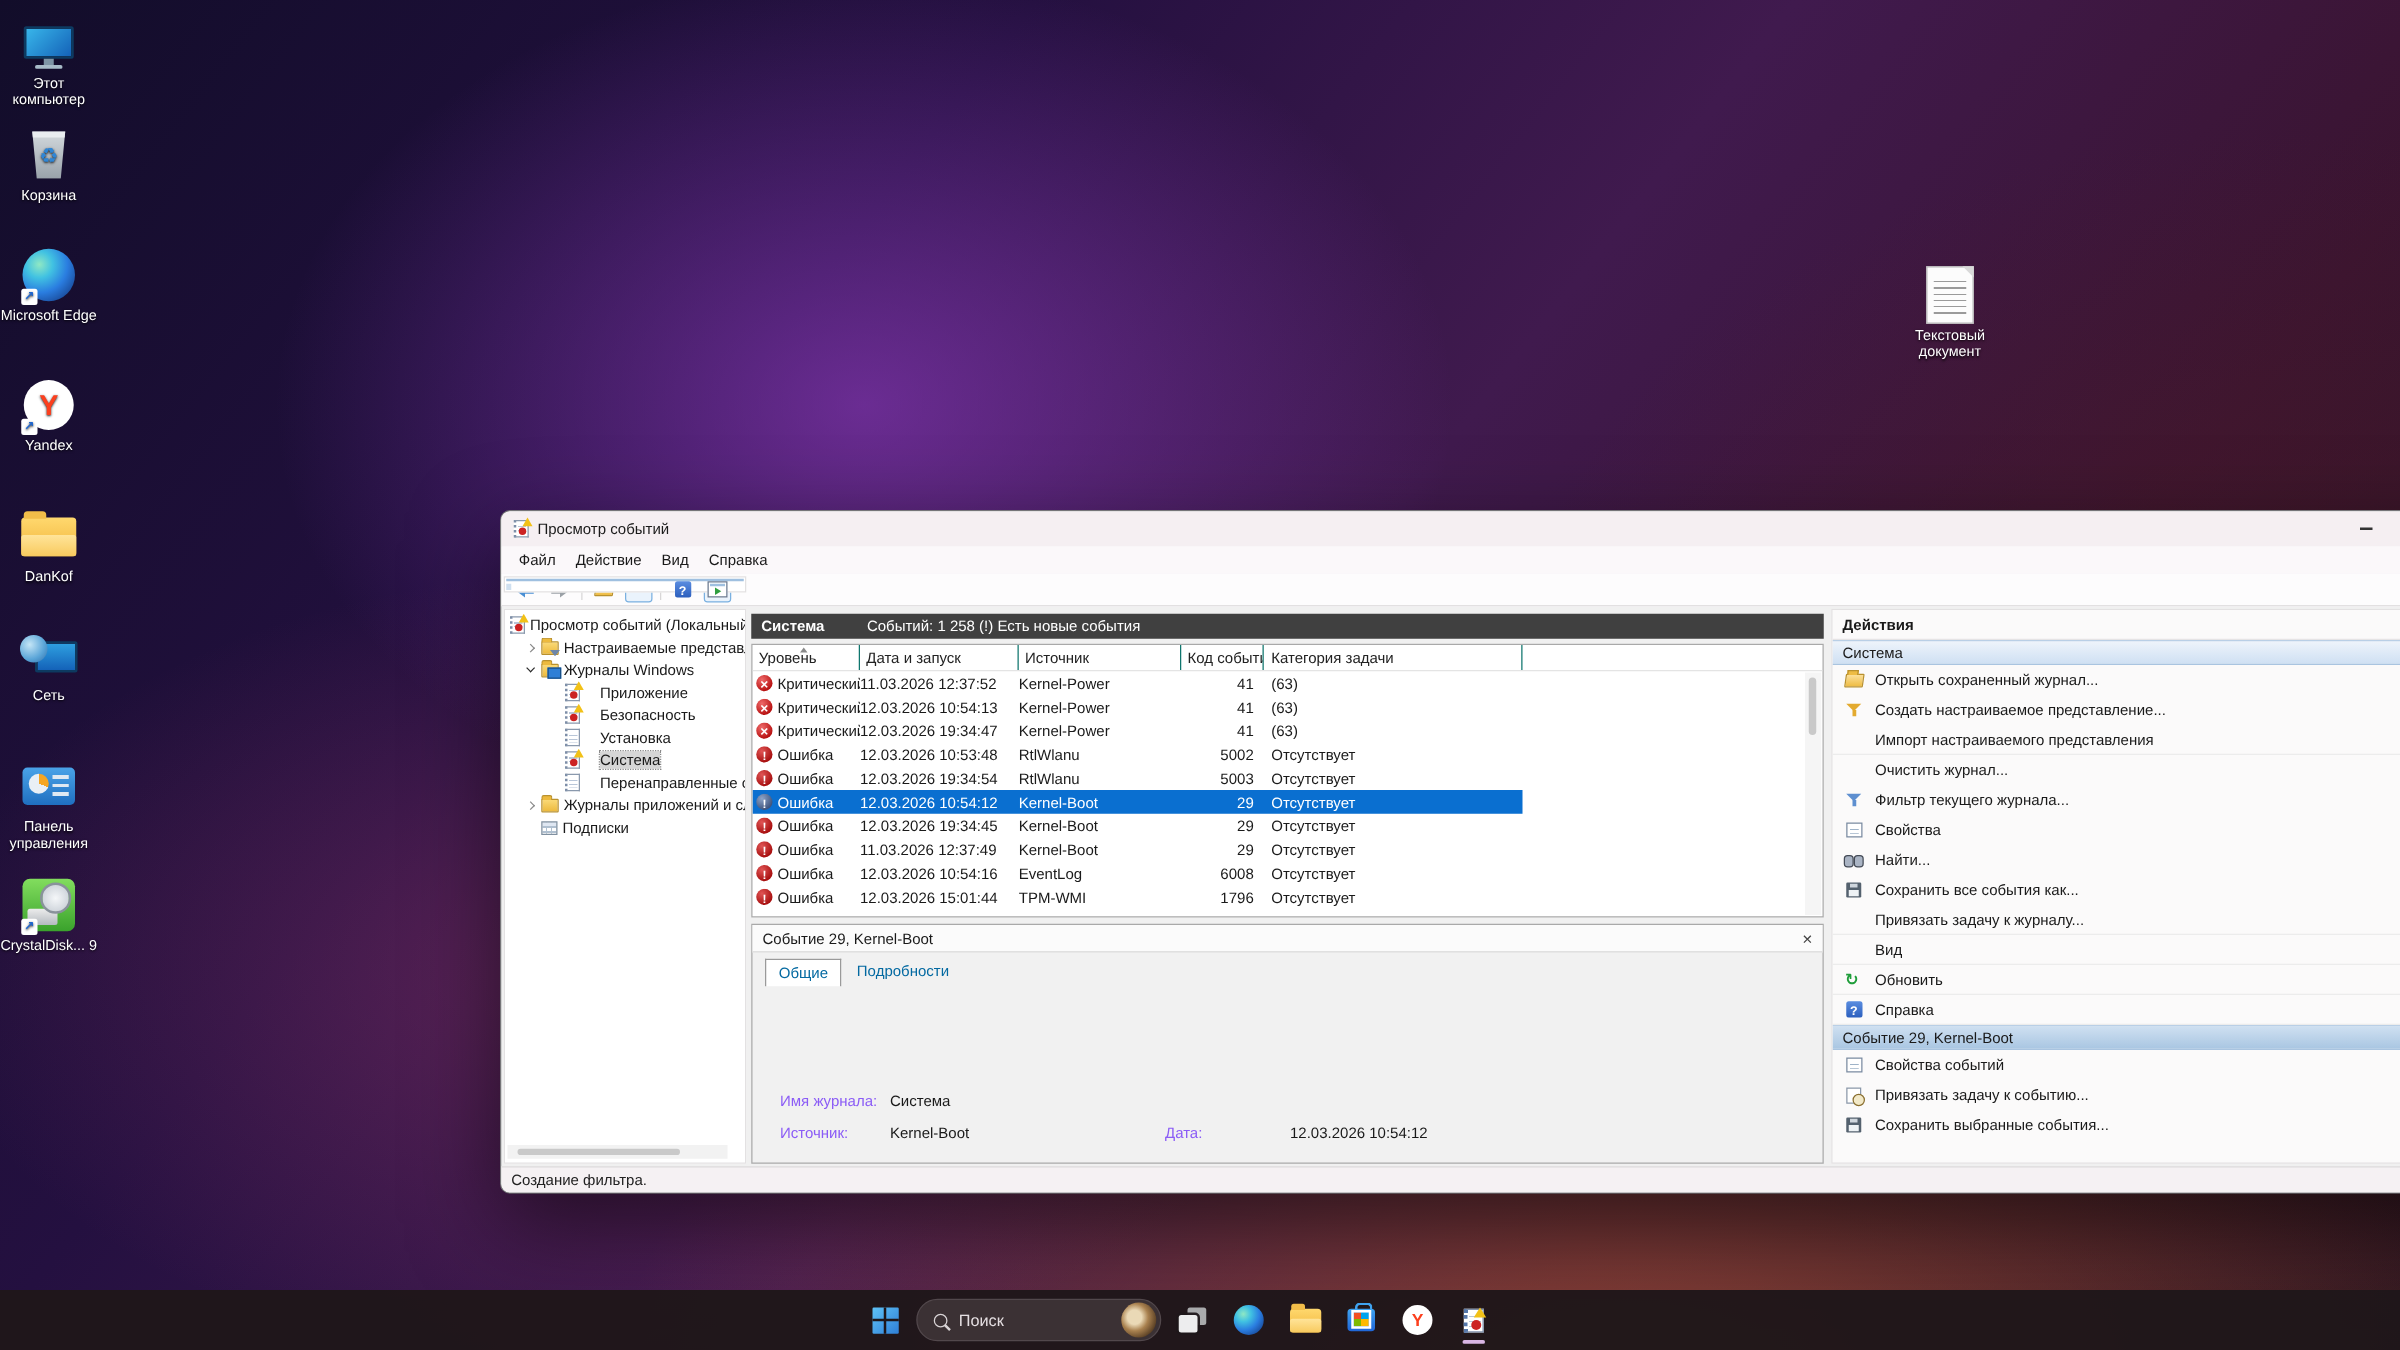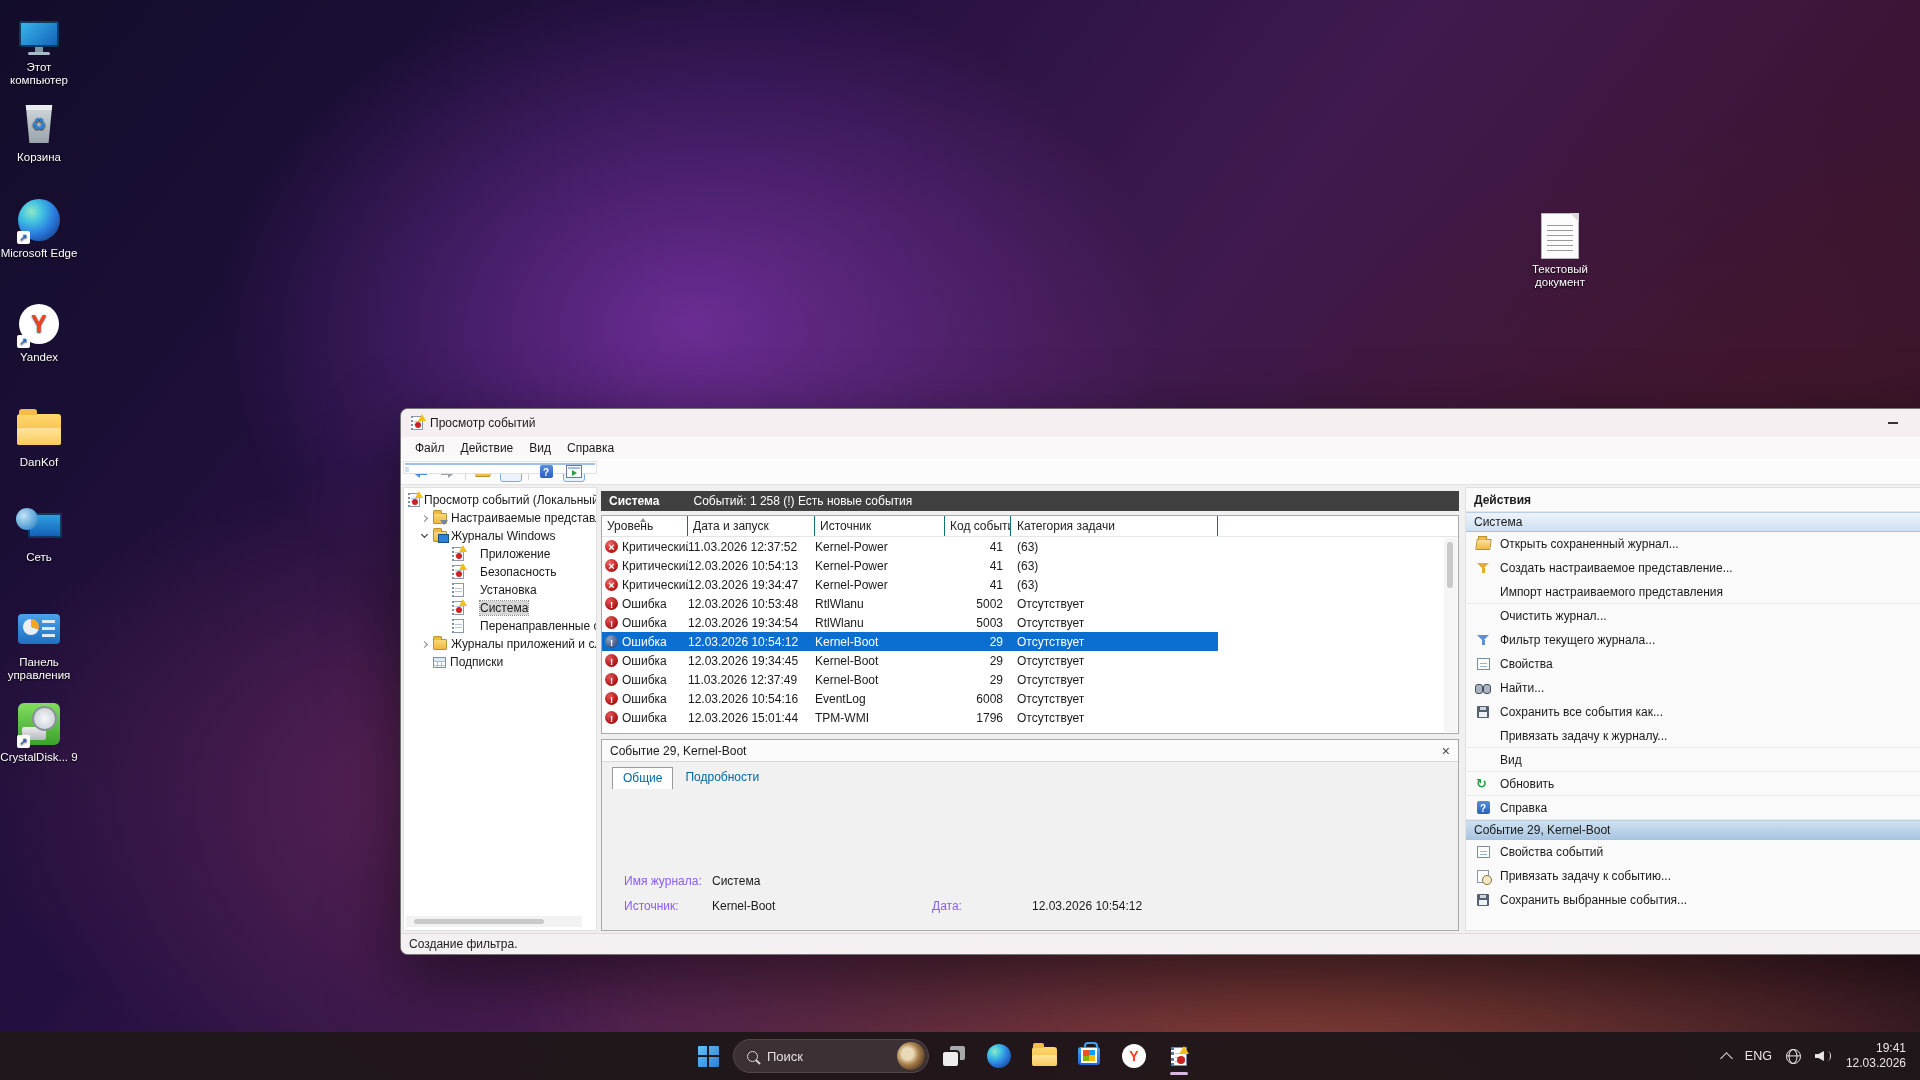--- a/index.html
+++ b/index.html
@@ -731,24 +731,14 @@
       <div class="tb-item">
           <span class="g-store"></span>
         </div>
       <div class="tb-item">
           <span class="g-ya-s"></span>
         </div>
       <div class="tb-item active">
           <span class="g-ev"></span>
         </div>
     </div>
-    <div class="tb-tray">
-      <span class="g-chev"></span>
-      <span class="tray-lang">ENG</span>
-      <span class="g-globe"></span>
-      <span class="g-spk"></span>
-      <div class="tray-clock">
-        <div>19:41</div>
-        <div>12.03.2026</div>
-      </div>
-    </div>
   </div>
 </div>
 
 </body></html>

